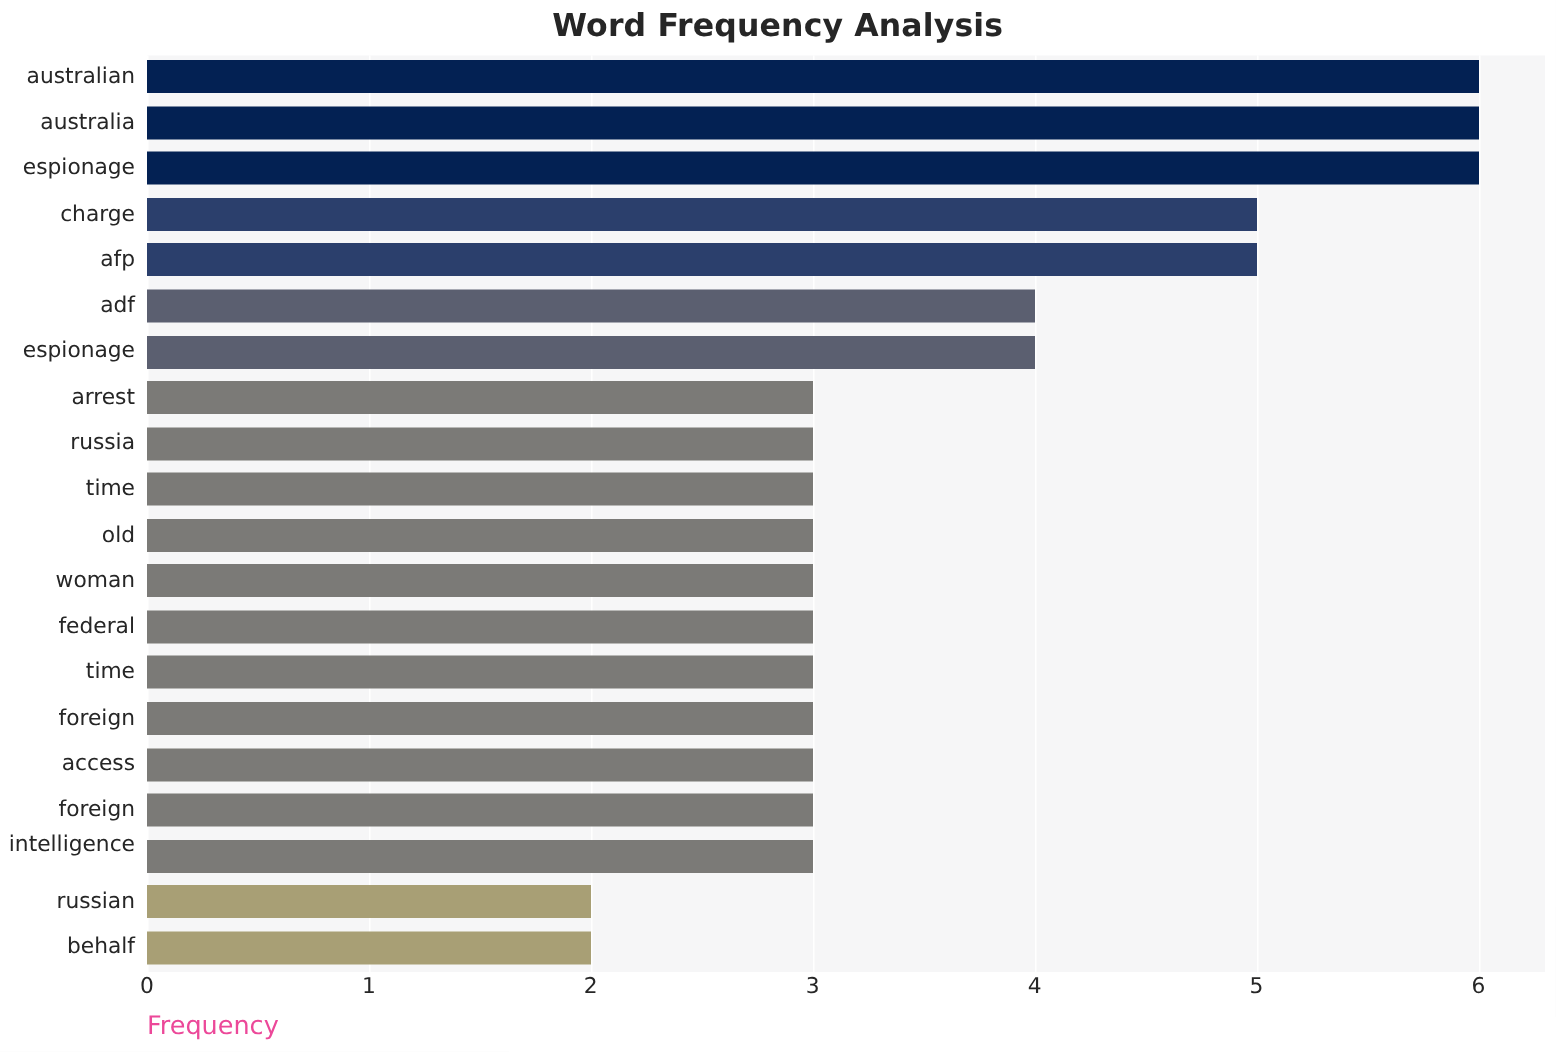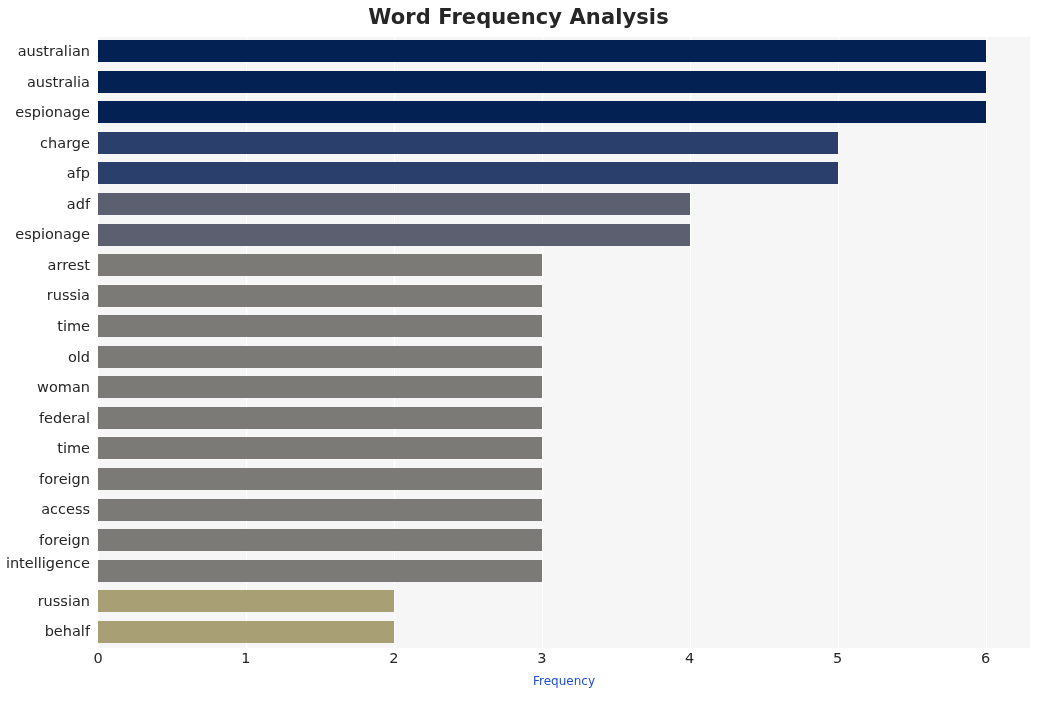--- a/index.html
+++ b/index.html
@@ -110,23 +110,23 @@
     text-align: center;
     font-size: 14.5px;
     color: #262626;
   }
 
   #xaxis-title {
     position: absolute;
     left: 98px;
     top: 674px;
     width: 932px;
-    text-align: center;
-    font-size: 12px;
-    color: #1d4ed8;
+    text-align: left;
+    font-size: 17px;
+    color: #ec4899;
   }
 </style>
 </head>
 <body>
 
 <div id="figure">
 
   <div id="chart-title">Word Frequency Analysis</div>
 
   <div id="plot-area">

